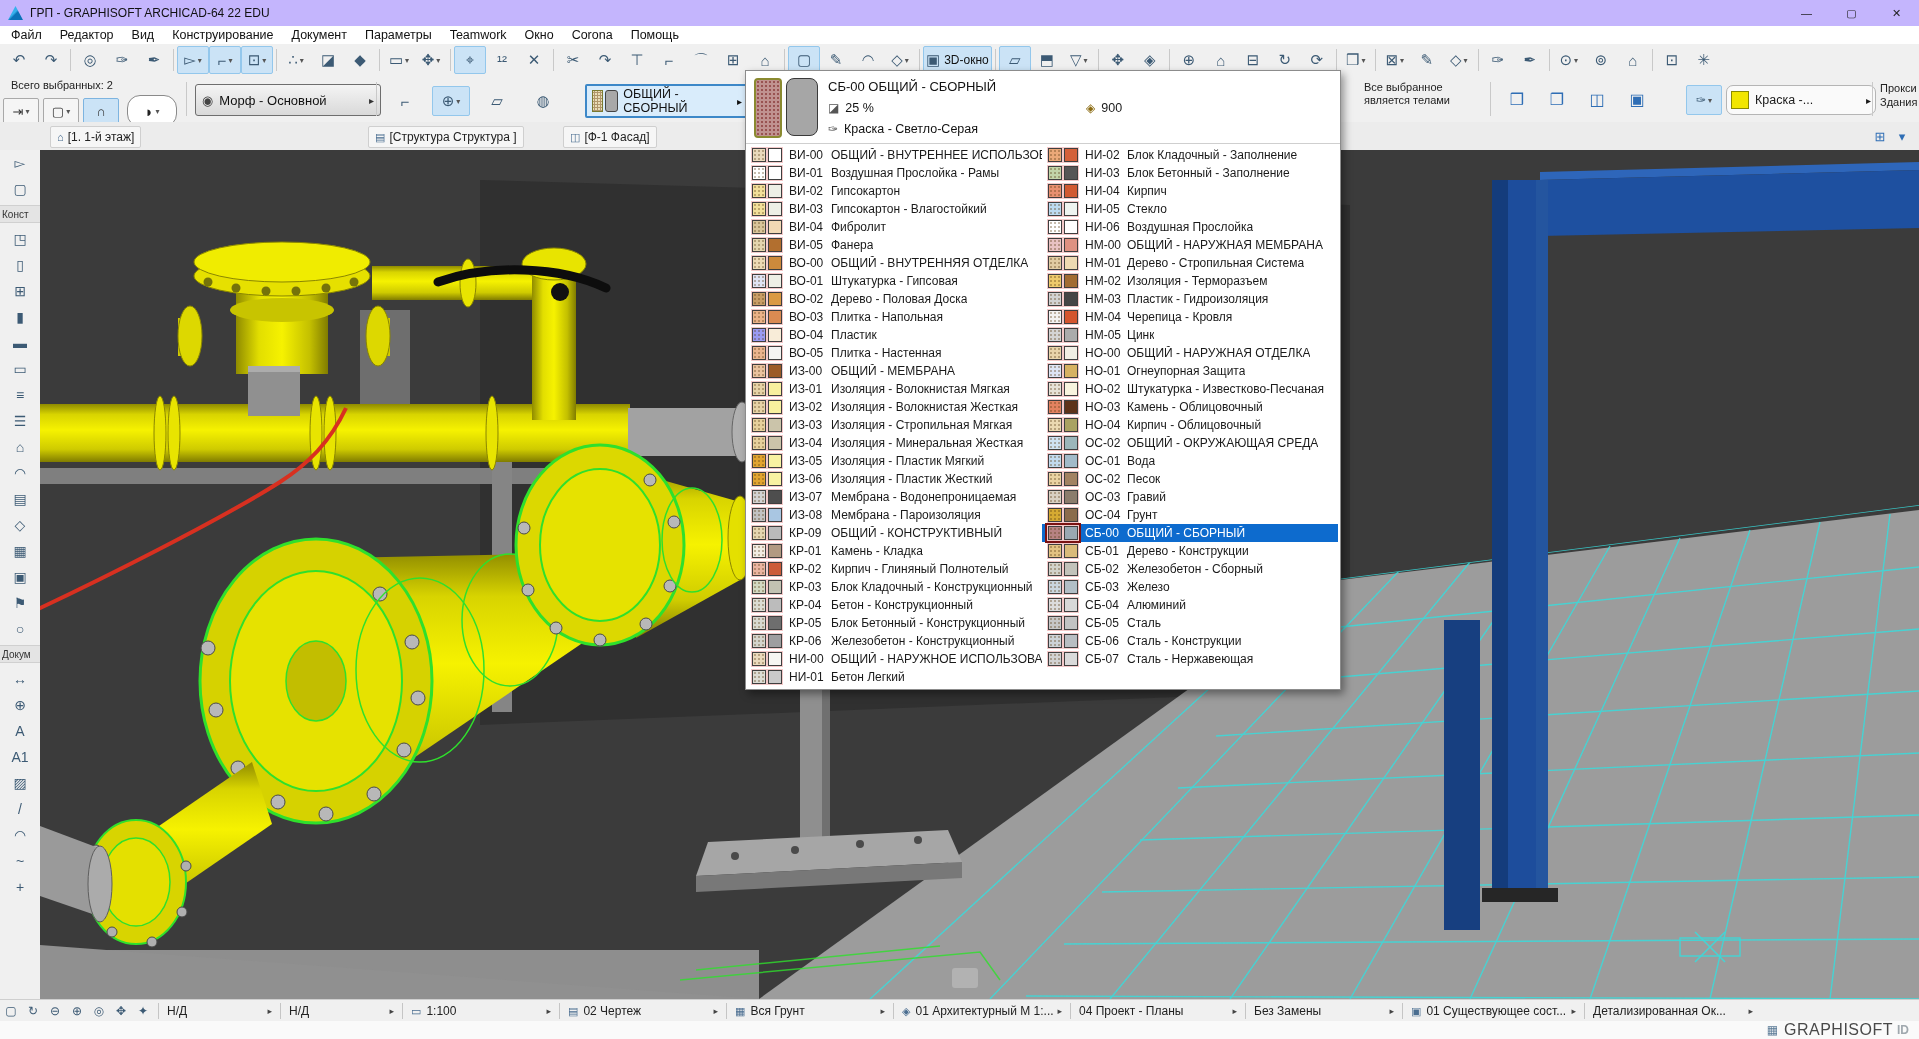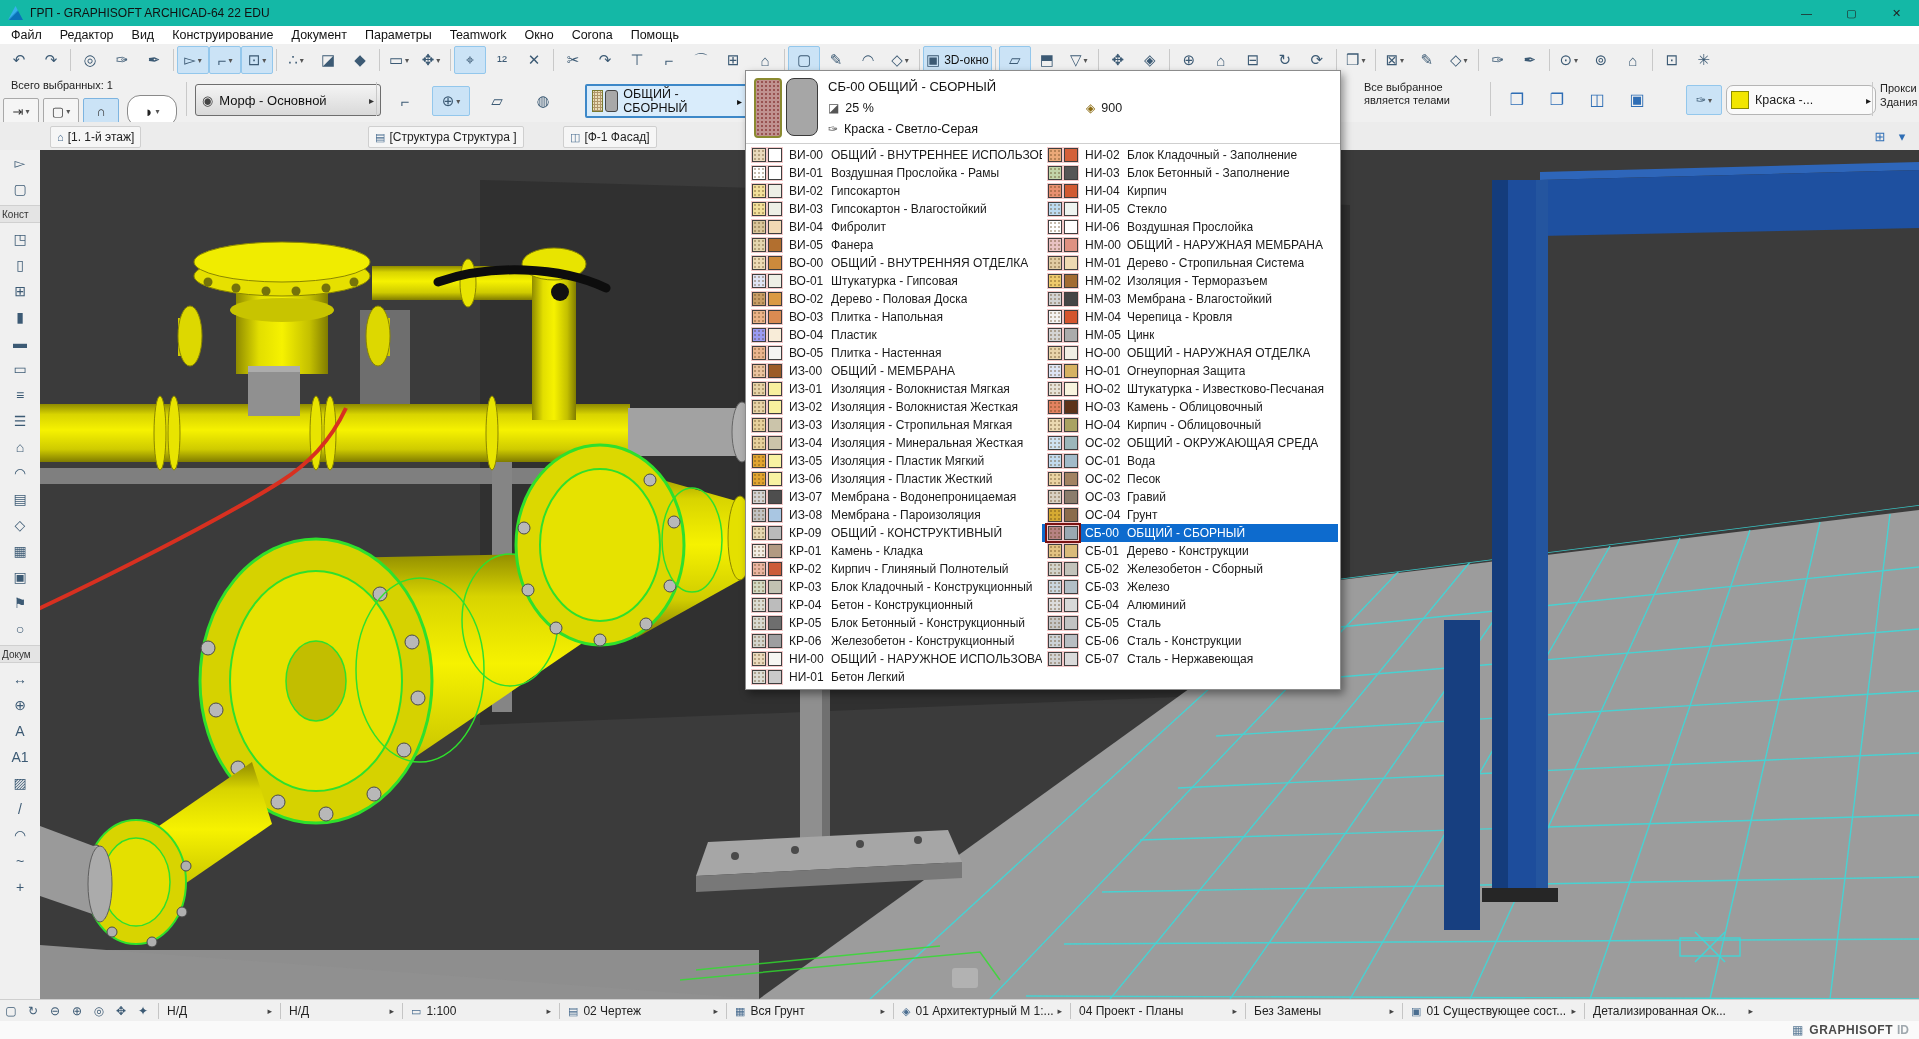--- a/index.html
+++ b/index.html
@@ -1,18 +1,18 @@
 <!DOCTYPE html>
 <html><head>
 <meta charset="utf-8">
 <style>
   html,body{margin:0;padding:0;}
   body{width:1919px;height:1039px;overflow:hidden;font-family:"Liberation Sans",sans-serif;background:#f0f0f0;position:relative;font-size:12px;color:#1a1a1a;}
   
-  .titlebar{position:absolute;top:0;left:0;right:0;height:26px;background:#14b8a6;display:flex;align-items:center;}
+  .titlebar{position:absolute;top:0;left:0;right:0;height:26px;background:#c4b5fd;display:flex;align-items:center;}
   .app-logo{width:15px;height:14px;margin:0 7px 0 8px;background:linear-gradient(135deg,#35b1ec 45%,#0a72b8 55%);clip-path:polygon(0 100%,50% 0,100% 100%);}
   .title-text{font-size:12px;color:#111;}
   .win-controls{margin-left:auto;display:flex;height:26px;}
   .win-btn{width:45px;height:26px;display:flex;align-items:center;justify-content:center;font-size:11px;color:#222;}
   
   .menubar{position:absolute;top:26px;left:0;right:0;height:18px;background:#ffffff;display:flex;align-items:center;padding-left:2px;border-bottom:1px solid #ececec;}
   .menu-item{padding:0 9px;font-size:12.5px;color:#111;line-height:18px;}
   
   .toolbar1{position:absolute;top:44px;left:0;right:0;height:32px;background:#f0f0f0;display:flex;align-items:center;padding-left:3px;border-bottom:1px solid #e6e6e6;}
   .tb-sep{width:1px;height:22px;background:#c9c9c9;margin:0 3px;flex:0 0 auto;}
@@ -81,21 +81,21 @@
   
   .statusbar{position:absolute;left:0;right:0;top:999px;height:22px;background:#f0f0f0;border-top:1px solid #cfcfcf;display:flex;align-items:center;}
   .sb-ico{width:22px;height:20px;display:flex;align-items:center;justify-content:center;font-size:12px;color:#3c5a74;flex:0 0 auto;}
   .sb-sep{width:1px;height:16px;background:#c5c5c5;margin:0 4px;flex:0 0 auto;}
   .sb-field{display:flex;align-items:center;height:20px;padding:0 4px;font-size:12px;color:#222;flex:0 0 auto;}
   .sb-field .fico{font-size:11px;color:#4a6d90;margin-right:5px;}
   .sb-field .chev{margin-left:10px;font-size:9px;color:#444;}
   
   .brandbar{position:absolute;left:0;right:0;top:1021px;height:18px;background:#fafafa;display:flex;align-items:center;justify-content:flex-end;padding-right:10px;}
   .brand-ico{font-size:12px;color:#5a7a96;margin-right:6px;}
-  .brand-main{font-size:12px;font-weight:bold;color:#4a4a4a;letter-spacing:.5px;}
+  .brand-main{font-size:16px;font-weight:normal;color:#4a4a4a;letter-spacing:.5px;}
   .brand-suf{font-size:12px;color:#a0a8ae;margin-left:4px;font-weight:bold;}
 </style>
 </head>
 <body>
 
 <div class="titlebar">
   <span class="app-logo"></span>
   <span class="title-text">ГРП - GRAPHISOFT ARCHICAD-64 22 EDU</span>
   <div class="win-controls">
     <div class="win-btn">—</div>
@@ -290,21 +290,21 @@
     <div class="tb-sep"></div>
     <div class="tb-btn">
       <span>⊡</span>
     </div>
     <div class="tb-btn">
       <span>✳</span>
     </div>
   </div>
 
 <div class="infobox">
-  <div class="ib-count">Всего выбранных: 1</div>
+  <div class="ib-count">Всего выбранных: 2</div>
   <div class="ib-row">
       <div class="ib-btn">
         <span>⇥</span>
         <span class="dd">▾</span>
       </div>
       <div class="ib-btn">
         <span>▢</span>
         <span class="dd">▾</span>
       </div>
       <div class="ib-btn hl">
@@ -975,21 +975,21 @@
           </span>
           <span class="mcode">НМ-02</span>
           <span class="mname">Изоляция - Терморазъем</span>
         </div>
         <div class="mat-row">
           <span class="swpair">
             <span class="sw" style="background-color: rgb(210, 210, 210);"></span>
             <span class="sw solid" style="background-color: rgb(70, 70, 70);"></span>
           </span>
           <span class="mcode">НМ-03</span>
-          <span class="mname">Мембрана - Влагостойкий</span>
+          <span class="mname">Пластик - Гидроизоляция</span>
         </div>
         <div class="mat-row">
           <span class="swpair">
             <span class="sw" style="background-color: rgb(242, 242, 242);"></span>
             <span class="sw solid" style="background-color: rgb(212, 85, 46);"></span>
           </span>
           <span class="mcode">НМ-04</span>
           <span class="mname">Черепица - Кровля</span>
         </div>
         <div class="mat-row">

